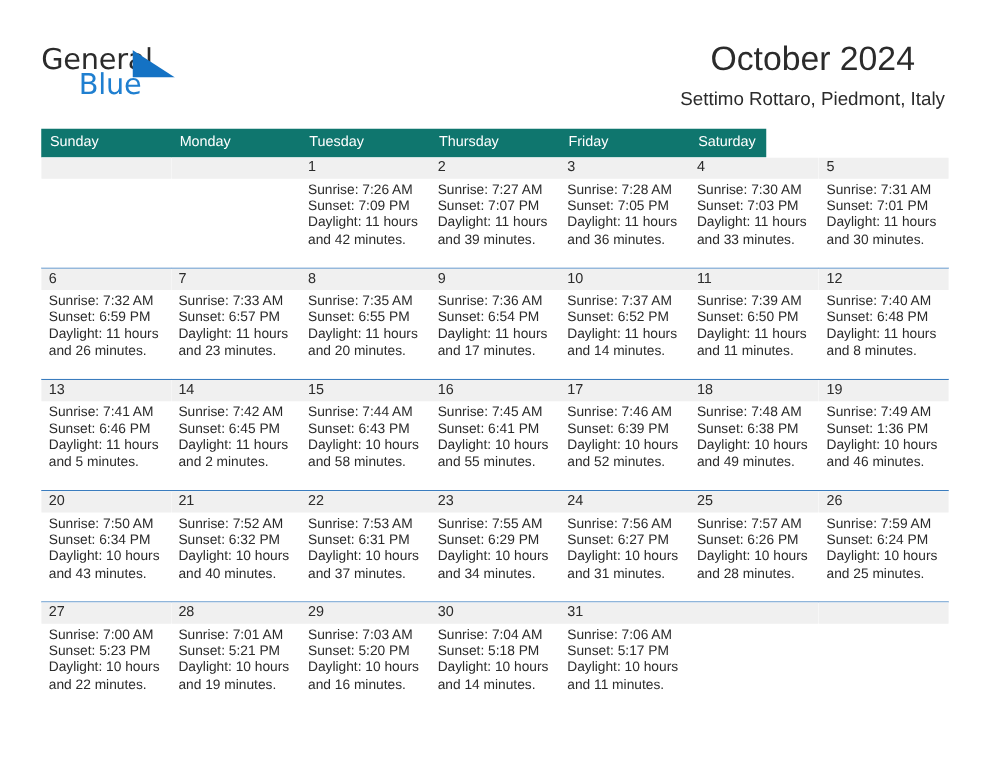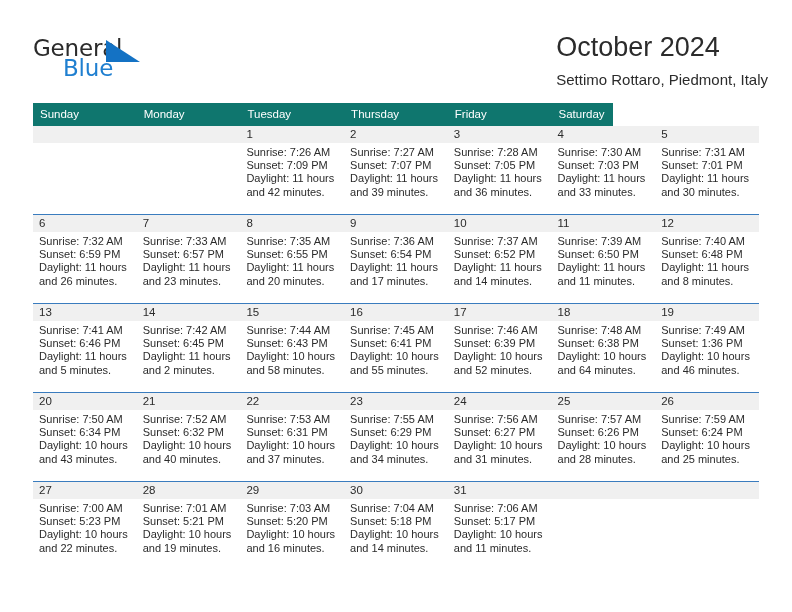--- a/index.html
+++ b/index.html
@@ -63,23 +63,23 @@
   .brand-flag {
     position: absolute;
     left: 73px;
     top: 4px;
     width: 34px;
     height: 22px;
   }
 
   .title-block {
     position: absolute;
-    right: 24px;
+    right: 36px;
     top: 30px;
-    text-align: left;
+    text-align: center;
   }
   .cal-title {
     font-size: 27px;
     color: #2b2b2b;
     font-family: "Liberation Sans", sans-serif;
     font-weight: 400;
     line-height: 34px;
     white-space: nowrap;
   }
   .cal-subtitle {
@@ -361,21 +361,21 @@
           <div>Daylight: 10 hours</div>
           <div>and 52 minutes.</div>
         </div>
       </div>
       <div class="day-cell">
         <span class="daynum">18</span>
         <div class="info">
           <div>Sunrise: 7:48 AM</div>
           <div>Sunset: 6:38 PM</div>
           <div>Daylight: 10 hours</div>
-          <div>and 64 minutes.</div>
+          <div>and 49 minutes.</div>
         </div>
       </div>
       <div class="day-cell">
         <span class="daynum">19</span>
         <div class="info">
           <div>Sunrise: 7:49 AM</div>
           <div>Sunset: 1:36 PM</div>
           <div>Daylight: 10 hours</div>
           <div>and 46 minutes.</div>
         </div>

